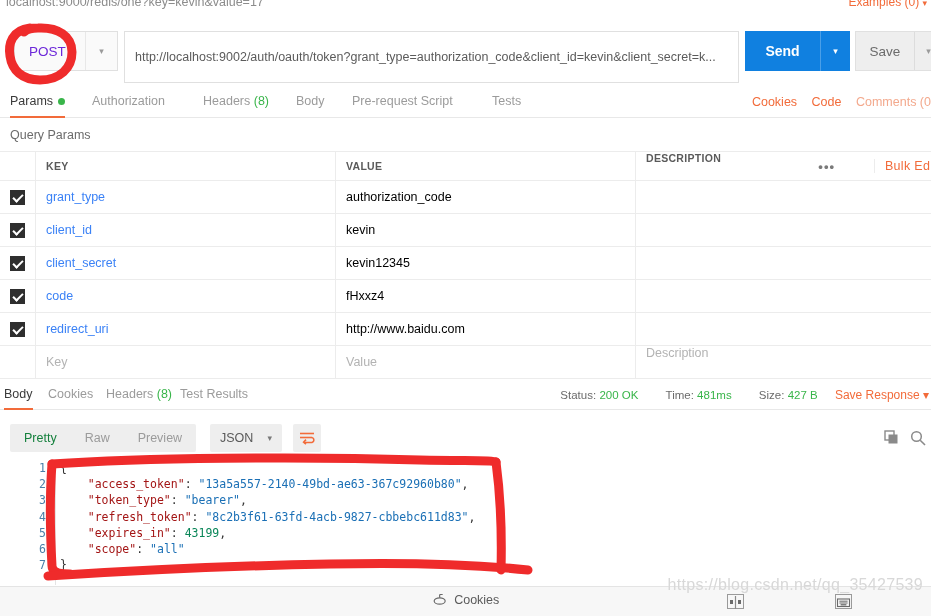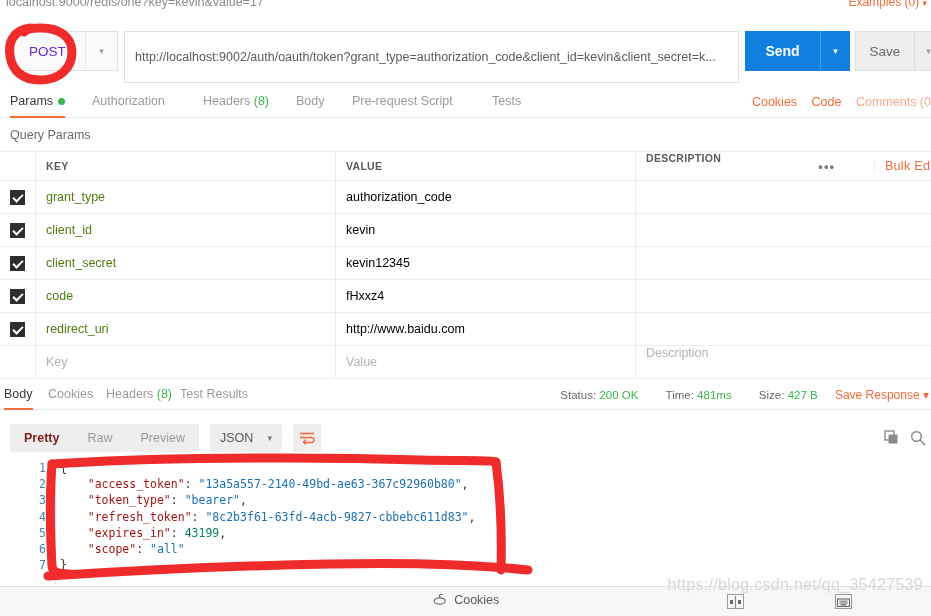--- a/index.html
+++ b/index.html
@@ -114,21 +114,21 @@
   }
   .tbl {
     position:absolute; top:152px; left:0; width:931px;
   }
   .trow { display:flex; height:34px; border-bottom:1px solid #ececec;
           border-top:1px solid #ececec; margin-top:-1px; }
   .trow.head { height:30px; background:#fff; }
   .cb-col { width:36px; display:flex; align-items:center; justify-content:center;
             border-right:1px solid #ececec; }
   .k-col { width:300px; display:flex; align-items:center; padding-left:10px;
-           border-right:1px solid #ececec; font-size:12.5px; color:#4d7c0f; }
+           border-right:1px solid #ececec; font-size:12.5px; color:#3b82f6; }
   .v-col { width:300px; display:flex; align-items:center; padding-left:10px;
            border-right:1px solid #ececec; font-size:12.5px; color:#000000; }
   .d-col { flex:1; display:flex; align-items:flex-start; padding-left:10px;
            font-size:12.5px; color:#4a4a4a; }
   .trow.head .k-col, .trow.head .v-col, .trow.head .d-col {
     font-size:10.5px; color:#5a5a5a; font-weight:bold; letter-spacing:0.3px;
   }
   .trow.head .d-col { position:relative; }
   .dots-cell {
     position:absolute; right:96px; top:50%; transform:translateY(-50%);
@@ -169,21 +169,21 @@
   .status-area .val { color:#39b54a; }
   .status-area .save-resp { color:#f26b3a; margin-left:14px; font-size:12px; }
 
   
   .body-toolbar { position:absolute; top:418px; left:0; width:931px; height:42px; }
   .seg {
     position:absolute; left:10px; top:6px; height:28px;
     background:#eeeeee; display:flex; align-items:center; border-radius:2px;
   }
   .seg .it { padding:0 14px; font-size:12.5px; color:#9b9b9b; line-height:28px; }
-  .seg .it.active { color:#7f1d1d;font-weight:bold; }
+  .seg .it.active { color:#15803d; }
   .fmt {
     position:absolute; left:210px; top:6px; height:28px; width:72px;
     background:#eeeeee; border-radius:2px; display:flex; align-items:center;
     justify-content:space-between; padding:0 10px;
     font-size:12.5px; color:#5a5a5a;
   }
   .fmt .caret { font-size:9px; color:#7a7a7a; }
   .wrap-btn {
     position:absolute; left:293px; top:6px; width:28px; height:28px;
     background:#eeeeee; border-radius:2px;

